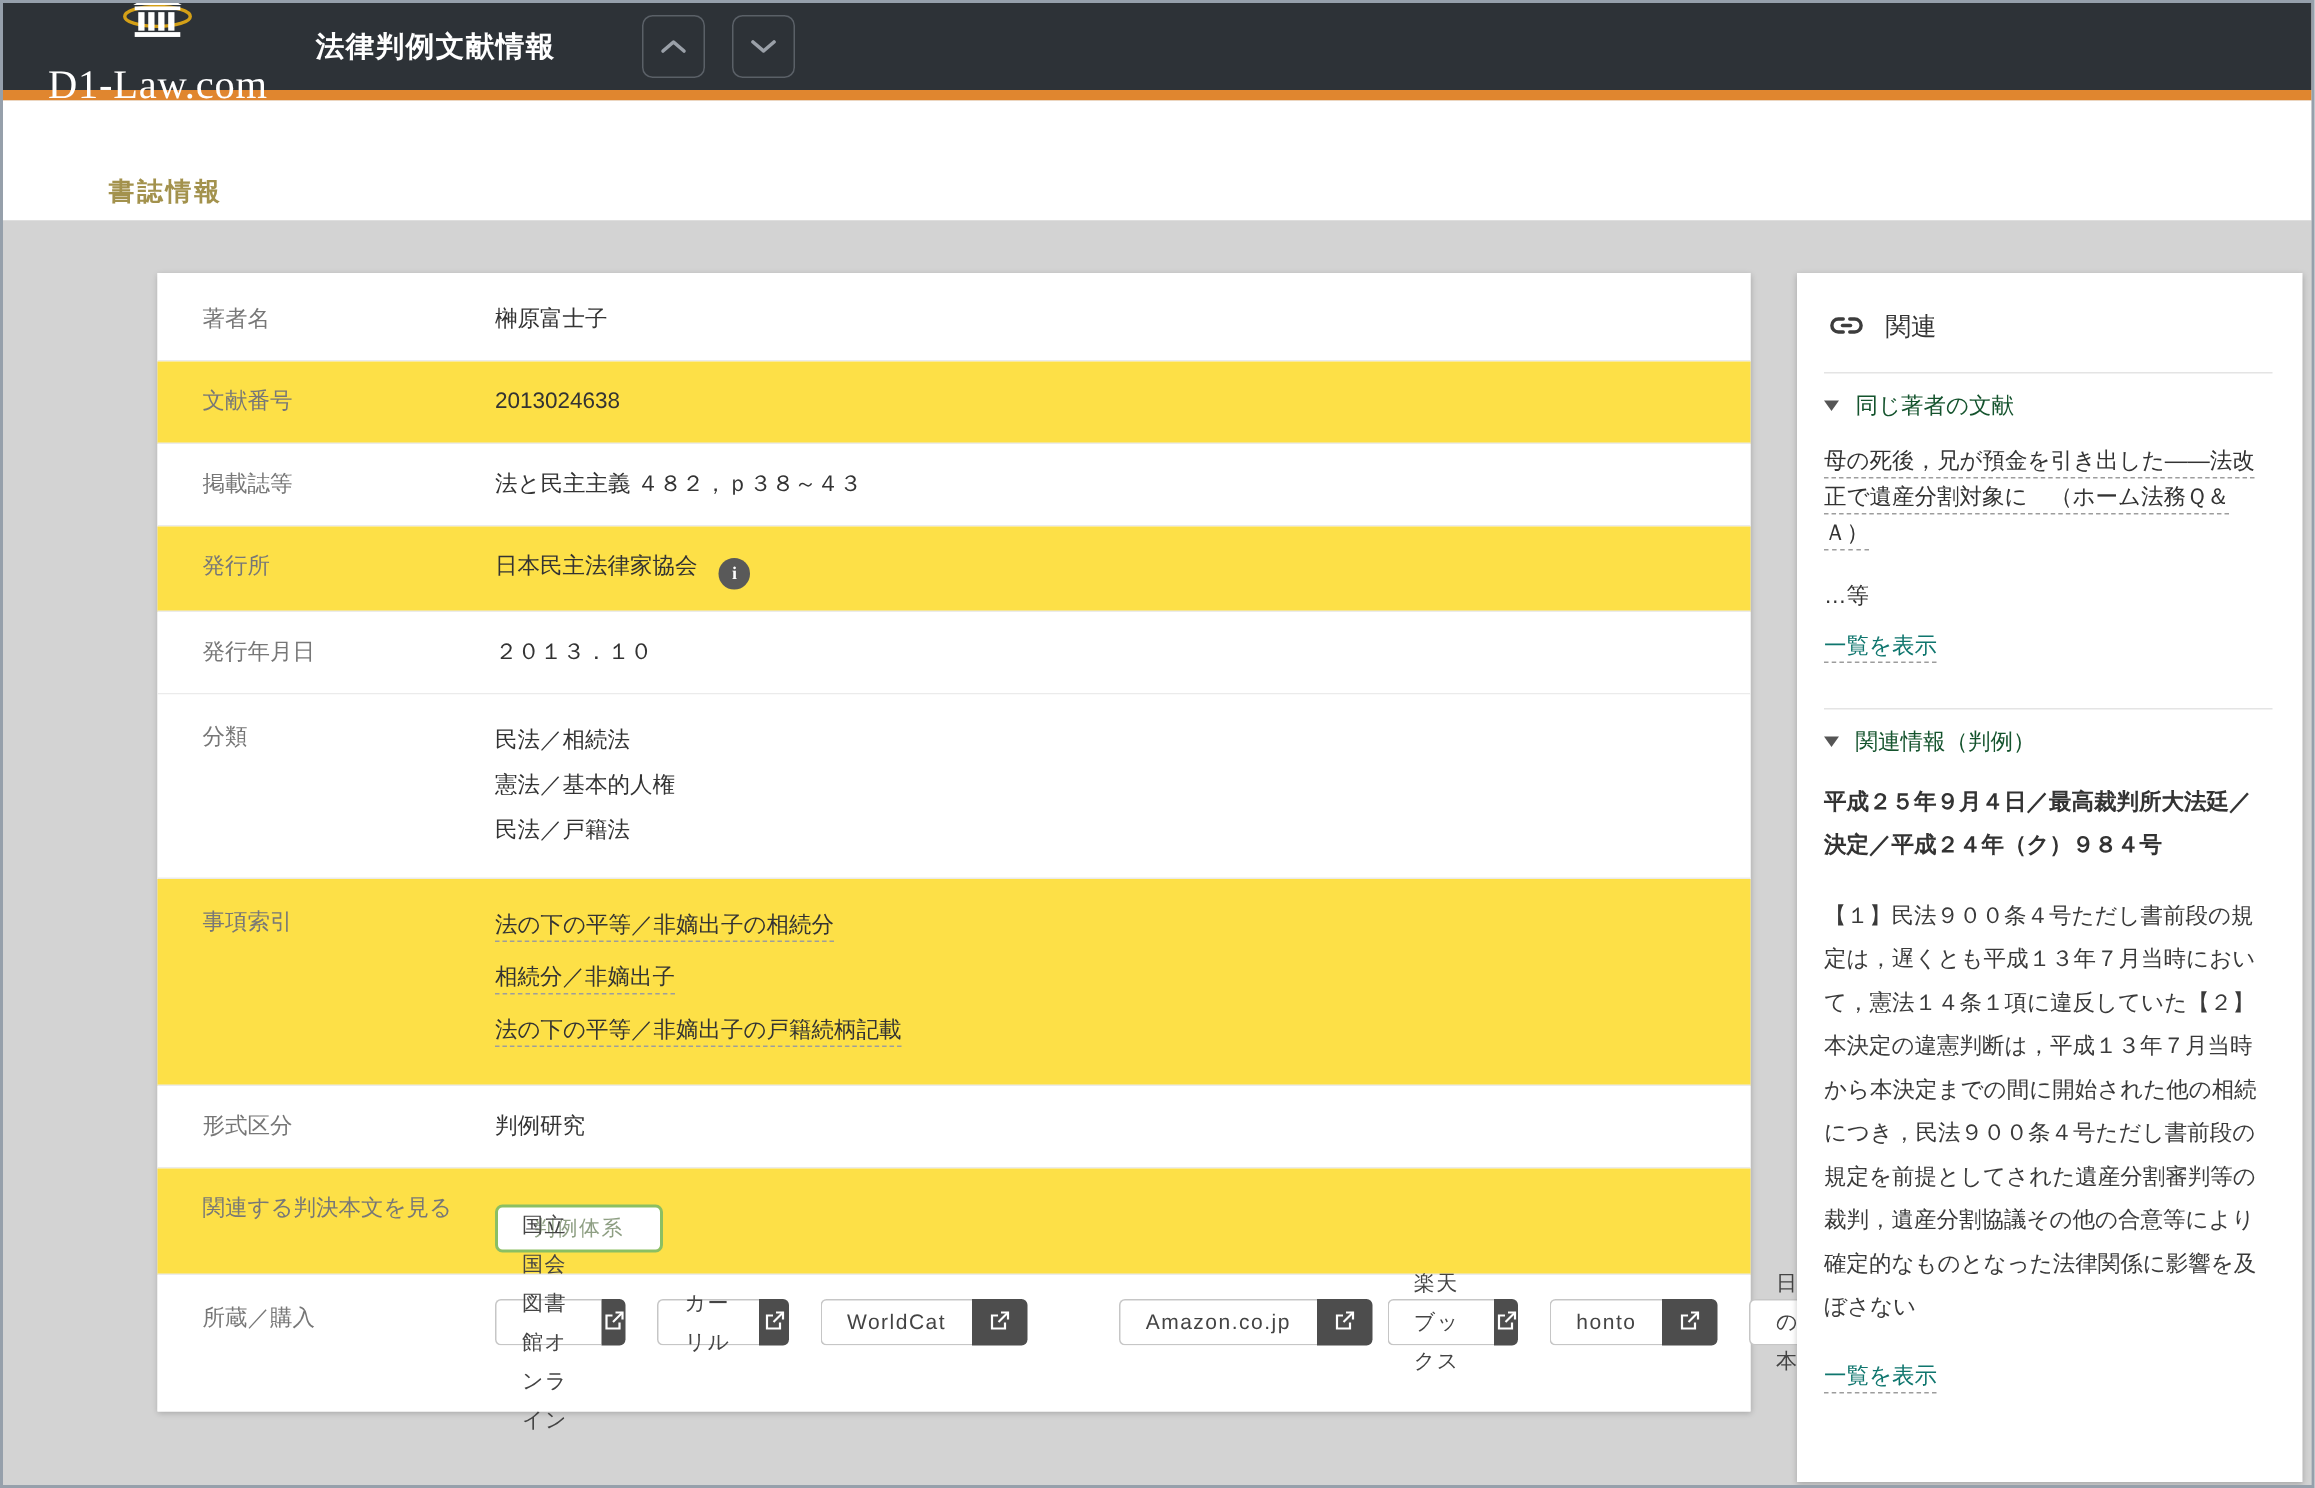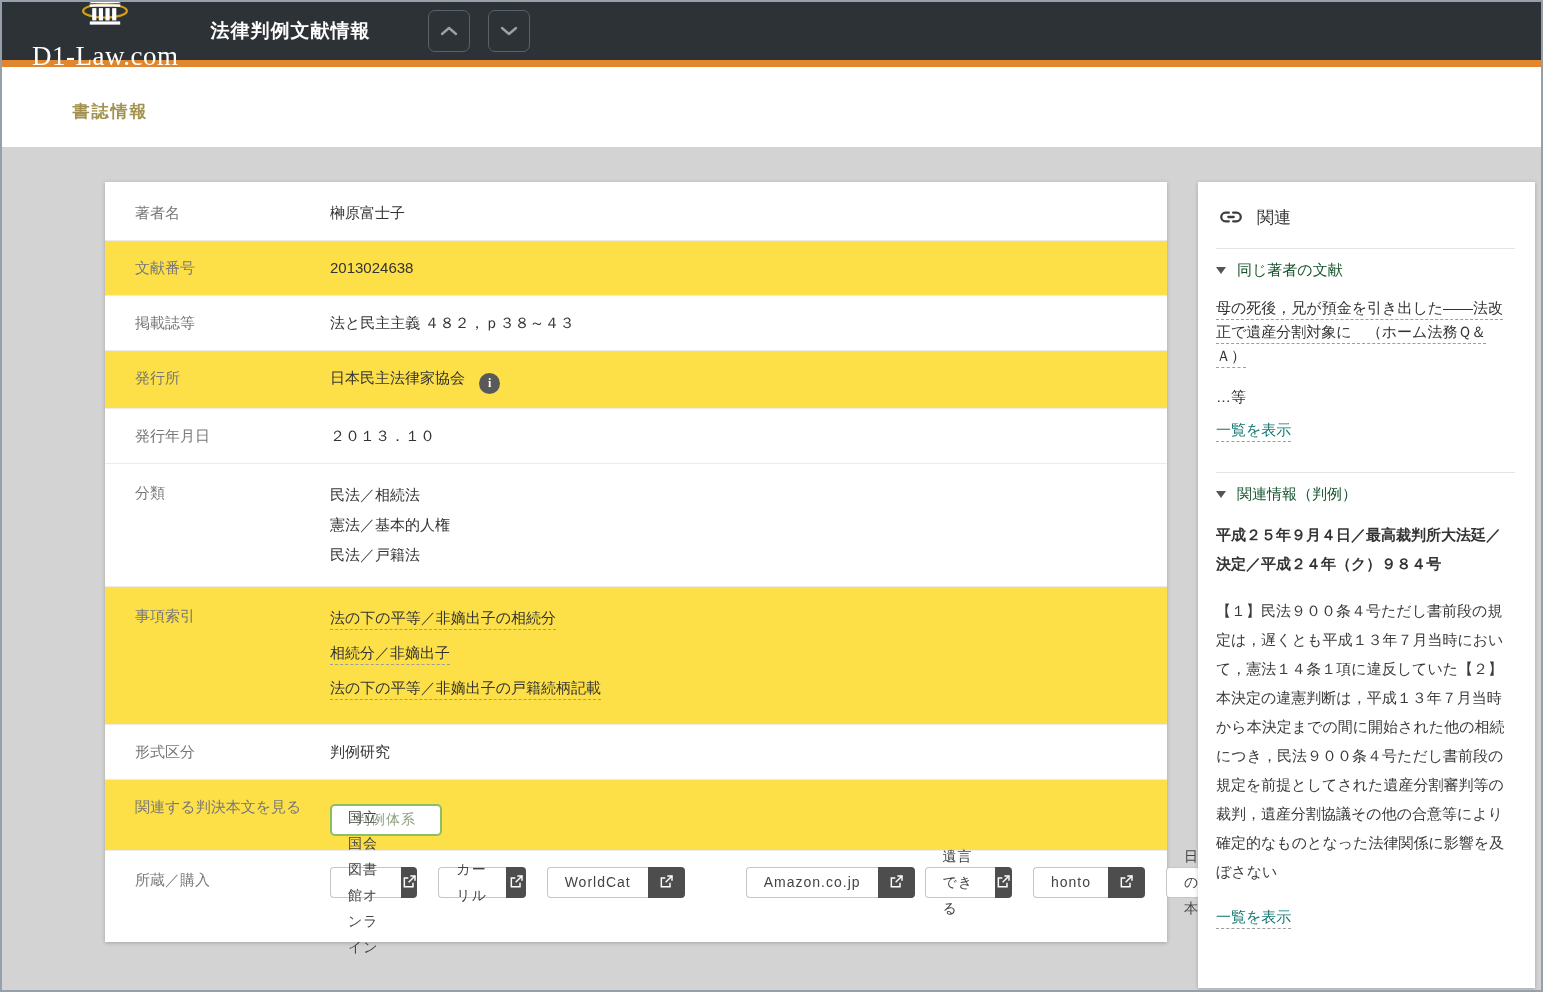--- a/index.html
+++ b/index.html
@@ -31,21 +31,21 @@
   .nav-btns { display:flex; gap:18px; margin-left:58px; }
   .nav-btn {
     width:42px; height:42px; border:1px solid #5a6067; border-radius:7px;
     background:transparent; display:flex; align-items:center; justify-content:center;
     cursor:pointer;
   }
 
   
   .tab-bar { height:80px; background:#fff; position:relative; }
   .tab {
-    position:absolute; left:30px; top:0; width:157px; height:88px;
+    position:absolute; left:30px; top:16px; width:157px; height:88px;
     display:flex; align-items:center; justify-content:center; cursor:pointer;
   }
   .tab-label { color:#a3924d; font-size:17px; font-weight:bold; letter-spacing:2px; }
   .tab-underline { position:absolute; left:0; bottom:0; width:157px; height:4px; background:#ab9c50; }
 
   
   .content { position:absolute; top:145px; left:0; right:0; bottom:0; background:#d3d3d3; }
   .main-panel {
     position:absolute; left:103px; top:35px; width:1062px;
     background:#fff; box-shadow:0 1px 4px rgba(0,0,0,.22);
@@ -271,21 +271,21 @@
                   <svg width="16" height="16" viewBox="0 0 24 24">
                     <path d="M18 13v6H5V6h6" fill="none" stroke="#fff" stroke-width="2.2"></path>
                     <path d="M14 3h7v7" fill="none" stroke="#fff" stroke-width="2.2"></path>
                     <path d="M21 3L11.5 12.5" fill="none" stroke="#fff" stroke-width="2.2"></path>
                   </svg>
                 </span>
             </span>
           </div>
           <div class="shop-row">
             <span class="shop-btn">
-              <span class="shop-btn-label">遺言できる</span>
+              <span class="shop-btn-label">楽天ブックス</span>
               <span class="shop-btn-ext">
                   <svg width="16" height="16" viewBox="0 0 24 24">
                     <path d="M18 13v6H5V6h6" fill="none" stroke="#fff" stroke-width="2.2"></path>
                     <path d="M14 3h7v7" fill="none" stroke="#fff" stroke-width="2.2"></path>
                     <path d="M21 3L11.5 12.5" fill="none" stroke="#fff" stroke-width="2.2"></path>
                   </svg>
                 </span>
             </span>
             <span class="shop-btn">
               <span class="shop-btn-label">honto</span>

